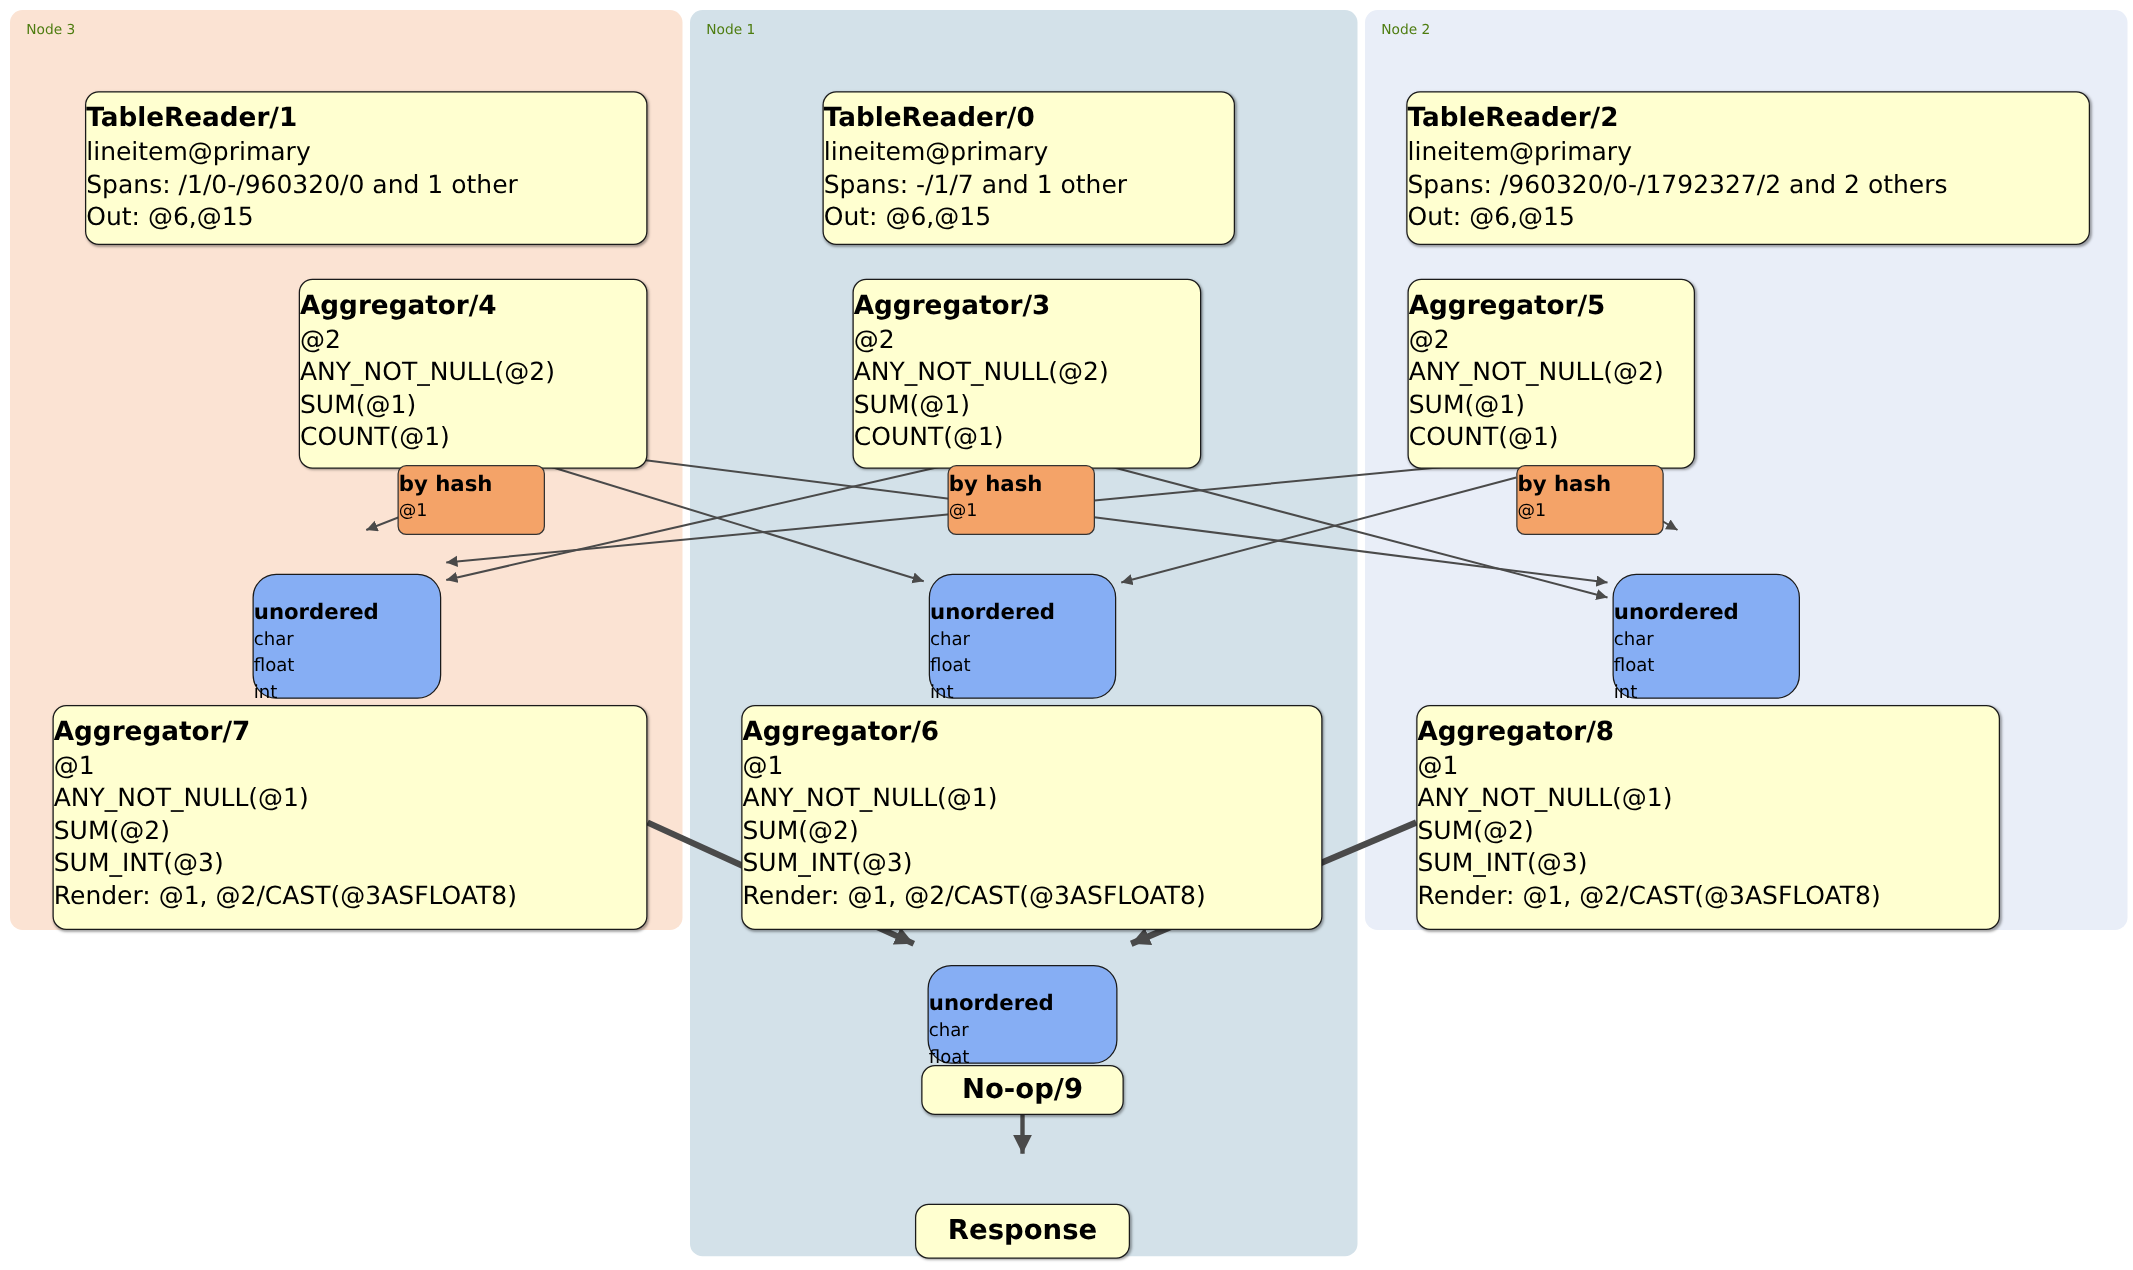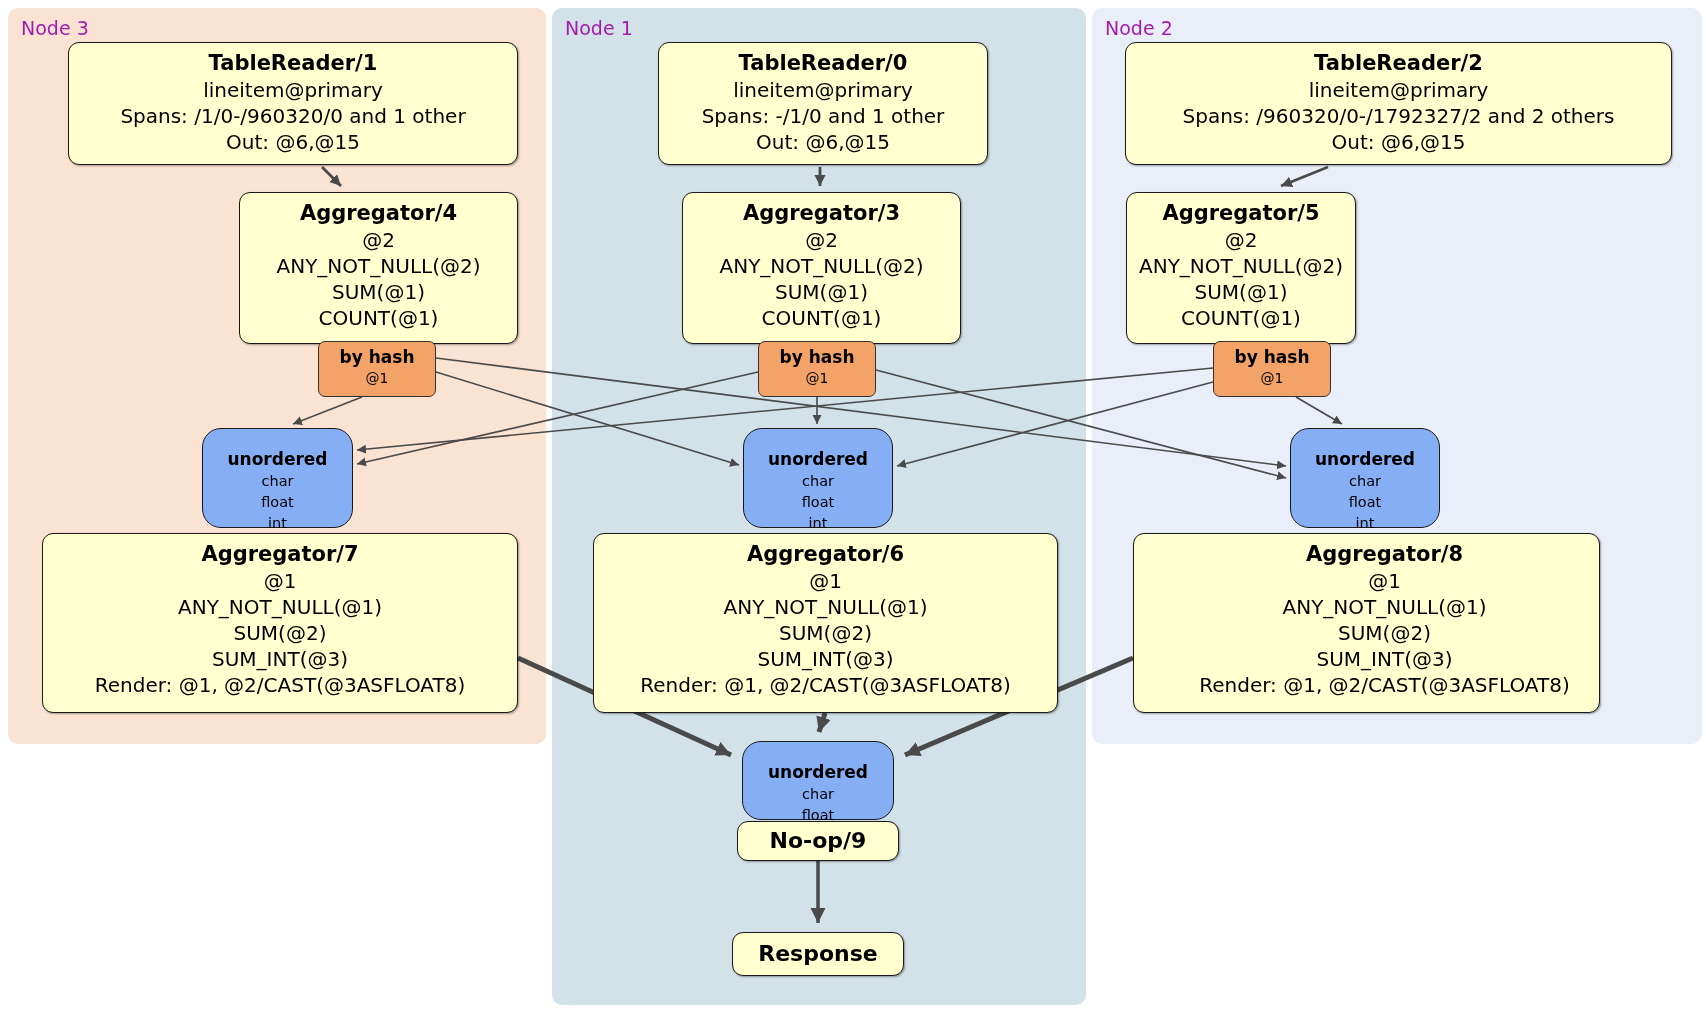--- a/index.html
+++ b/index.html
@@ -5,34 +5,34 @@
   :root{
     --node3-bg:#fbe3d3; --node1-bg:#d3e1e9; --node2-bg:#e9eef8;
     --processor-bg:#ffffd0; --processor-border:#1a1a1a;
     --router-bg:#f4a368; --sync-bg:#86aef4; --edge:#4a4a4a; --text:#000;
   }
   html,body{margin:0;padding:0;background:#fff;}
   body{font-family:"DejaVu Sans","Liberation Sans",sans-serif;color:var(--text);}
   #canvas{position:relative;width:1706px;height:1016px;overflow:hidden;background:#fff;}
 
   .group{position:absolute;border-radius:10px;z-index:0;}
-  .group-label{font-size:19px;padding:9px 0 0 13px;color:#a21caf;}
+  .group-label{font-size:11px;padding:9px 0 0 13px;color:#4d7c0f;}
   .g-node3{left:8px;top:8px;width:538px;height:736px;background:var(--node3-bg);}
   .g-node1{left:552px;top:8px;width:534px;height:997px;background:var(--node1-bg);}
   .g-node2{left:1092px;top:8px;width:610px;height:736px;background:var(--node2-bg);}
 
   #edges{position:absolute;left:0;top:0;z-index:1;}
   #edges path{stroke:var(--edge);fill:none;}
   #edges marker path{fill:var(--edge);stroke:none;}
   .e-thin{stroke-width:1.6px;}
   .e-med{stroke-width:2.8px;}
   .e-thick{stroke-width:5px;}
   .e-resp{stroke-width:3.5px;}
 
-  .proc,.router,.sync{position:absolute;box-sizing:border-box;text-align:center;}
+  .proc,.router,.sync{position:absolute;box-sizing:border-box;margin-top:31px;}
   .proc{
     background:var(--processor-bg);border:1.5px solid var(--processor-border);
     border-radius:11px;z-index:2;box-shadow:1px 1px 2px rgba(0,0,0,.35);
   }
   .proc .title{font-weight:bold;font-size:21px;line-height:28px;padding-top:6px;}
   .proc .line{font-size:20px;line-height:26px;white-space:nowrap;}
   .router{
     background:var(--router-bg);border:1.5px solid #333;border-radius:7px;z-index:3;
   }
   .router .title{font-weight:bold;font-size:17px;line-height:23px;padding-top:4px;}
@@ -55,21 +55,21 @@
   .b-tr0{left:658px;top:42px;width:330px;height:123px;}
   .b-agg3{left:682px;top:192px;width:279px;height:152px;}
   .b-router1{left:758px;top:341px;width:118px;height:56px;}
   .b-sync1{left:743px;top:428px;width:150px;height:100px;}
   .b-agg6{left:593px;top:533px;width:465px;height:180px;}
 
   .b-tr2{left:1125px;top:42px;width:547px;height:123px;}
   .b-agg5{left:1126px;top:192px;width:230px;height:152px;}
   .b-router2{left:1213px;top:341px;width:118px;height:56px;}
   .b-sync2{left:1290px;top:428px;width:150px;height:100px;}
-  .b-agg8{left:1133px;top:533px;width:467px;height:180px;padding-left:36px;}
+  .b-agg8{left:1133px;top:533px;width:467px;height:180px;}
 
   .b-syncf{left:742px;top:741px;width:152px;height:79px;}
   .b-noop{left:737px;top:821px;width:162px;height:40px;}
   .b-resp{left:732px;top:932px;width:172px;height:44px;}
 </style>
 </head>
 <body>
 
 <div id="canvas">
 
@@ -145,21 +145,21 @@
     <div class="line">@1</div>
     <div class="line">ANY_NOT_NULL(@1)</div>
     <div class="line">SUM(@2)</div>
     <div class="line">SUM_INT(@3)</div>
     <div class="line">Render: @1, @2/CAST(@3ASFLOAT8)</div>
   </div>
 
   <div class="proc b-tr0">
     <div class="title">TableReader/0</div>
     <div class="line">lineitem@primary</div>
-    <div class="line">Spans: -/1/0 and 1 other</div>
+    <div class="line">Spans: -/1/7 and 1 other</div>
     <div class="line">Out: @6,@15</div>
   </div>
   <div class="proc b-agg3">
     <div class="title">Aggregator/3</div>
     <div class="line">@2</div>
     <div class="line">ANY_NOT_NULL(@2)</div>
     <div class="line">SUM(@1)</div>
     <div class="line">COUNT(@1)</div>
   </div>
   <div class="router b-router1">

